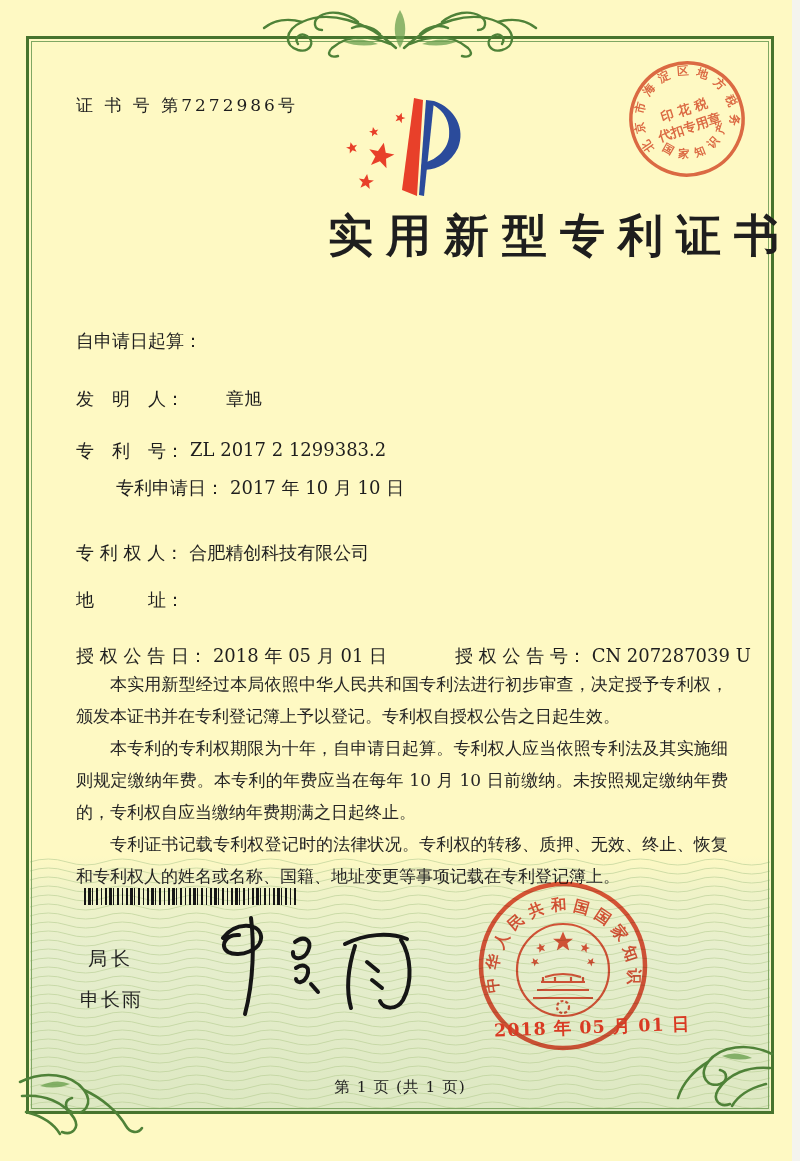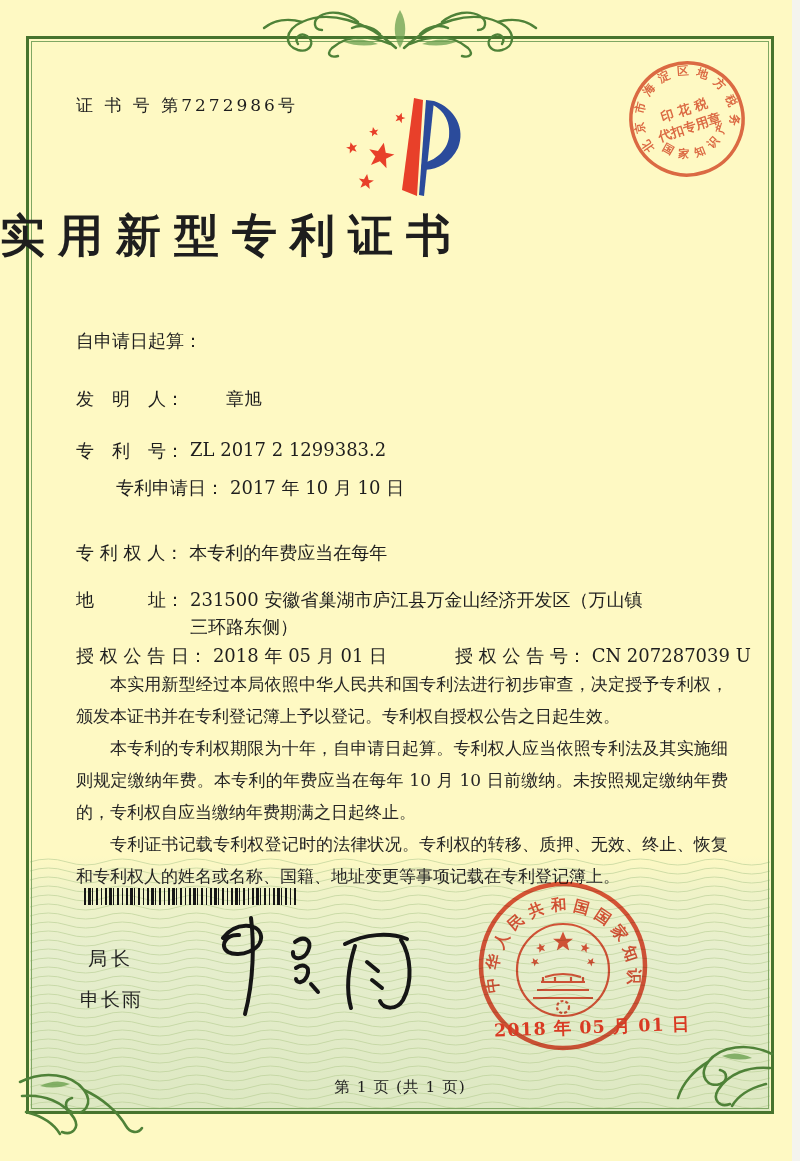--- a/index.html
+++ b/index.html
@@ -12,21 +12,21 @@
   .orn-top{position:absolute;left:240px;top:0;width:320px;height:58px;z-index:2;}
   .orn-bl{position:absolute;left:14px;top:1068px;width:132px;height:74px;z-index:2;}
   .orn-br{position:absolute;left:656px;top:1034px;width:122px;height:80px;z-index:2;}
   
   .band{position:absolute;left:30px;top:856px;width:740px;height:256px;z-index:0;
         background:linear-gradient(180deg, rgba(227,237,203,0) 0%, rgba(227,237,203,.55) 14%, #e6eecd 38%, #dde8c2 100%);}
   .band svg{position:absolute;inset:0;width:100%;height:100%;}
   
   .certno{position:absolute;left:76px;top:94px;font-size:17px;letter-spacing:3px;z-index:3;}
   .logo{position:absolute;left:326px;top:92px;width:142px;height:114px;z-index:3;}
-  .title{position:absolute;left:0;right:0;top:206px;text-align:left;font-size:45px;font-weight:bold;
+  .title{position:absolute;left:9px;right:0;top:206px;text-align:right;font-size:45px;font-weight:bold;
          letter-spacing:13px;z-index:3;}
   .field-row{position:absolute;left:76px;right:70px;font-size:18px;z-index:3;display:flex;align-items:flex-start;}
   .flabel{white-space:nowrap;}
   .fvalue{margin-left:6px;}
   .addr2{margin-top:3px;}
   .grant-no{position:absolute;left:379px;top:0;white-space:nowrap;}
   .paras{position:absolute;left:76px;width:652px;top:668px;font-size:17px;line-height:32px;
          text-align:justify;z-index:3;color:#252525;}
   .paras p{margin:0;text-indent:2em;}
   .barcode{position:absolute;left:84px;top:888px;width:212px;height:17px;z-index:3;
@@ -179,28 +179,24 @@
   <div class="field-row" style="top:439px;">
     <span class="flabel">专　利　号：</span>
     <span class="fvalue">ZL 2017 2 1299383.2</span>
   </div>
   <div class="field-row" style="top:476px;margin-left:40px;">
     <span class="flabel">专利申请日：</span>
     <span class="fvalue">2017 年 10 月 10 日</span>
   </div>
   <div class="field-row" style="top:541px;">
     <span class="flabel">专 利 权 人：</span>
-    <span class="fvalue">本专利的年费应当在每年</span>
+    <span class="fvalue">合肥精创科技有限公司</span>
   </div>
   <div class="field-row" style="top:588px;">
     <span class="flabel">地　　　址：</span>
-    <span class="fvalue">
-      <div>231500 安徽省巢湖市庐江县万金山经济开发区（万山镇</div>
-      <div class="addr2">三环路东侧）</div>
-    </span>
   </div>
   <div class="field-row" style="top:644px;">
     <span class="flabel">授 权 公 告 日：</span>
     <span class="fvalue">2018 年 05 月 01 日</span>
     <span class="grant-no">
       <span class="flabel">授 权 公 告 号：</span>
       <span>CN 207287039 U</span>
     </span>
   </div>
 

